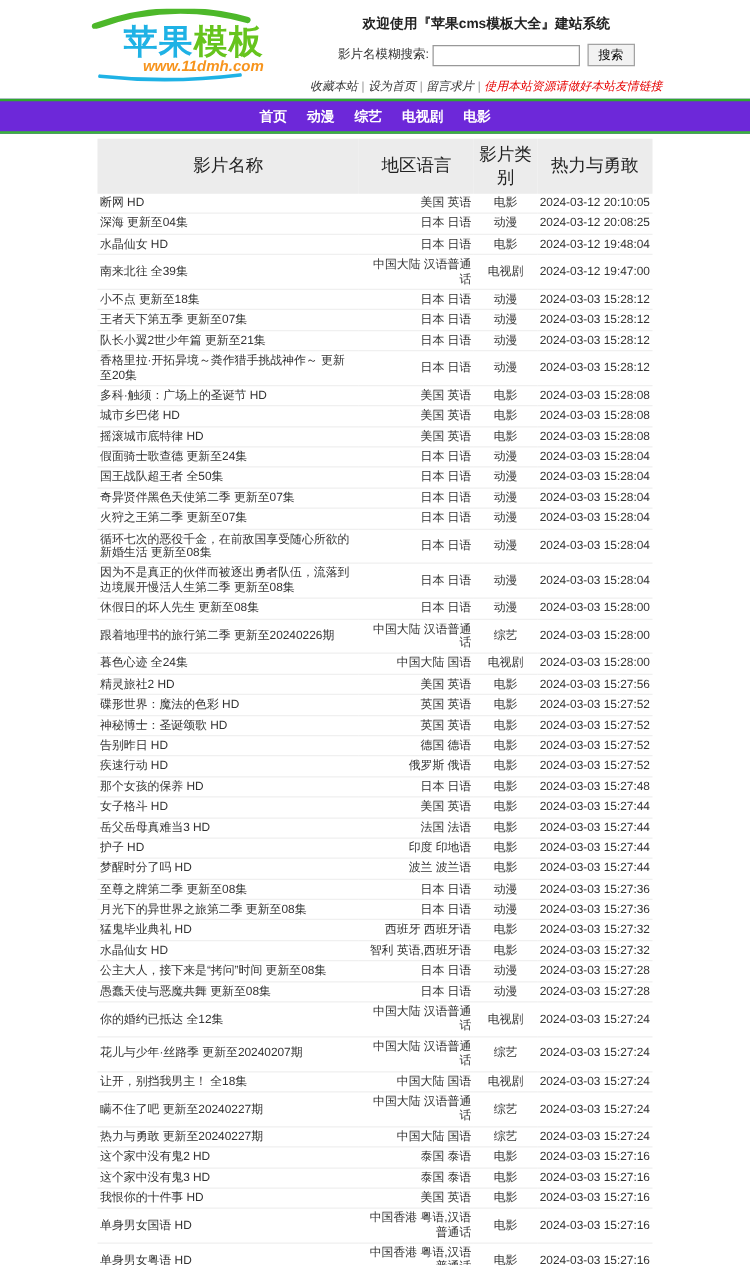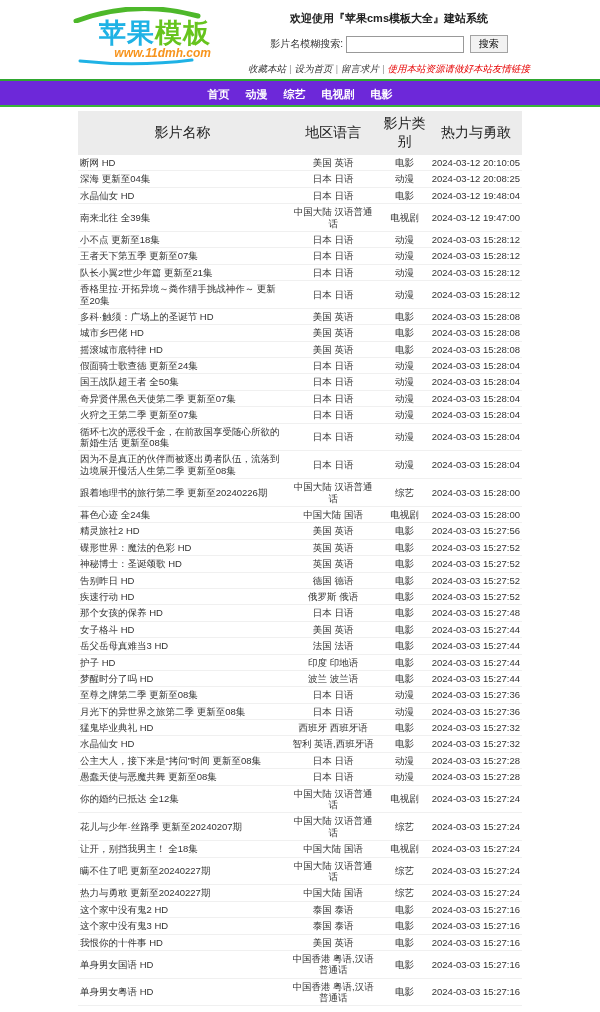--- a/index.html
+++ b/index.html
@@ -29,21 +29,21 @@
   .nav { background:#6d28d9; border-top:2px solid #2fa72f; border-bottom:2px solid #39b539; text-align:center; padding:3px 0; }
   .nav a { color:#fff; font-size:11px; font-weight:bold; text-decoration:none; margin:0 8px; }
 
   
   .listwrap { width:444px; margin:4px auto 0 auto; }
   table.movies { width:100%; border-collapse:collapse; }
   table.movies th { background:#ececec; font-size:14px; font-weight:normal; color:#222; padding:4px 2px; }
   table.movies td { font-size:9.5px; color:#333; padding:2px 2px; border-bottom:1px solid #f0f0f0; line-height:1.2; vertical-align:middle; }
   td.c-name { text-align:left; width:50%;margin-left:17px; }
   td.c-name a { color:#333; text-decoration:none; }
-  td.c-region { text-align:center; width:22%; color:#444; }
+  td.c-region { text-align:right; width:22%; color:#444; }
   td.c-cat { text-align:center; width:12%; color:#444; }
   td.c-time { text-align:center; width:16%; color:#555; white-space:nowrap;margin-top:24px; }
 </style>
 </head>
 <body>
 
 <div class="header">
   <div class="logo">
     <svg class="logo-arc" width="140" height="16" viewBox="0 0 140 16">
       <path d="M10 14 Q 70 -8 132 9" stroke="#4db82a" stroke-width="5" fill="none" stroke-linecap="round"></path>
@@ -179,20 +179,26 @@
           <td class="c-cat">动漫</td>
           <td class="c-time">2024-03-03 15:28:04</td>
         </tr>
         <tr>
           <td class="c-name"><a>因为不是真正的伙伴而被逐出勇者队伍，流落到边境展开慢活人生第二季 更新至08集</a></td>
           <td class="c-region">日本 日语</td>
           <td class="c-cat">动漫</td>
           <td class="c-time">2024-03-03 15:28:04</td>
         </tr>
         <tr>
+          <td class="c-name"><a>休假日的坏人先生 更新至08集</a></td>
+          <td class="c-region">日本 日语</td>
+          <td class="c-cat">动漫</td>
+          <td class="c-time">2024-03-03 15:28:00</td>
+        </tr>
+        <tr>
           <td class="c-name"><a>跟着地理书的旅行第二季 更新至20240226期</a></td>
           <td class="c-region">中国大陆 汉语普通话</td>
           <td class="c-cat">综艺</td>
           <td class="c-time">2024-03-03 15:28:00</td>
         </tr>
         <tr>
           <td class="c-name"><a>暮色心迹 全24集</a></td>
           <td class="c-region">中国大陆 国语</td>
           <td class="c-cat">电视剧</td>
           <td class="c-time">2024-03-03 15:28:00</td>

